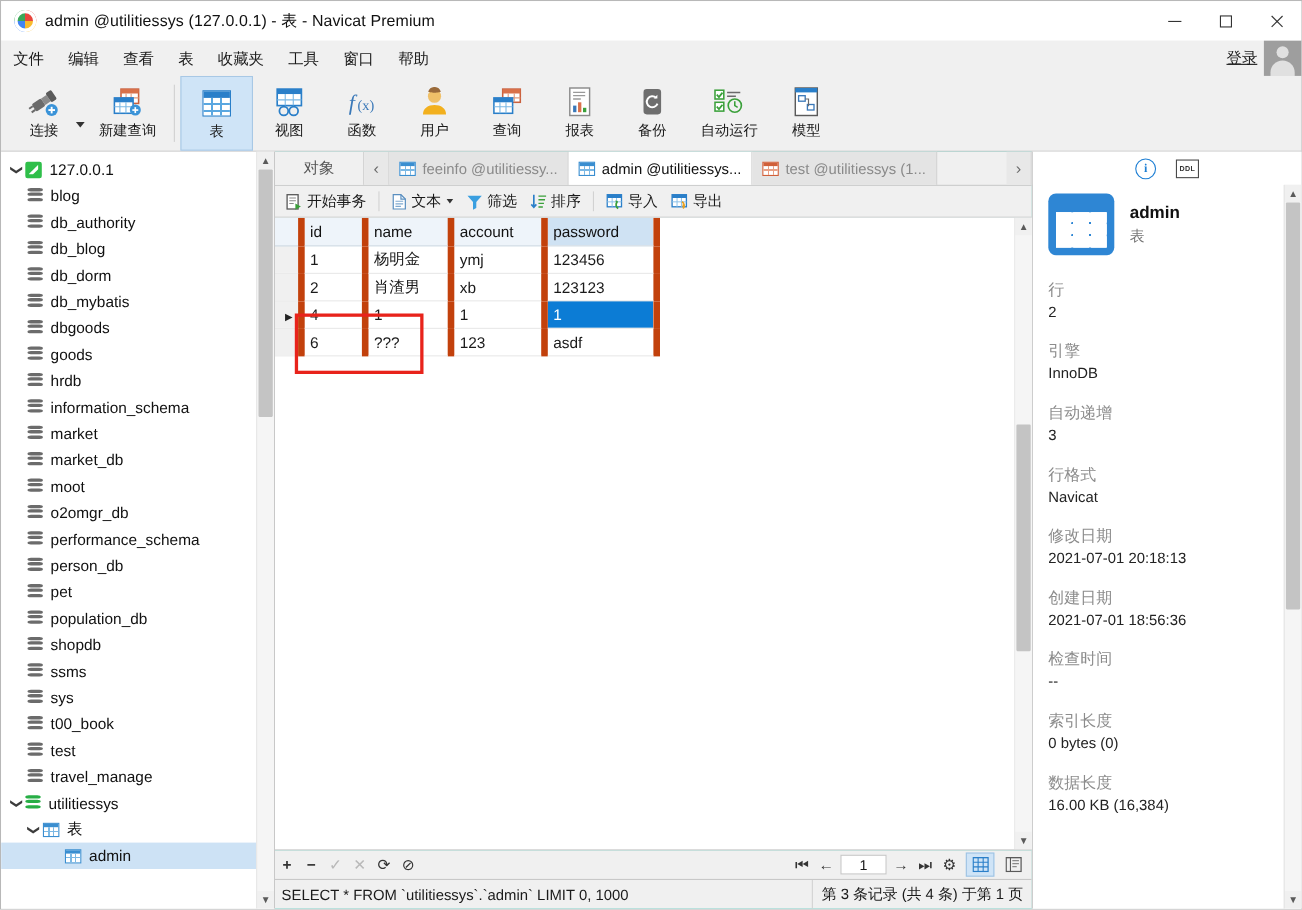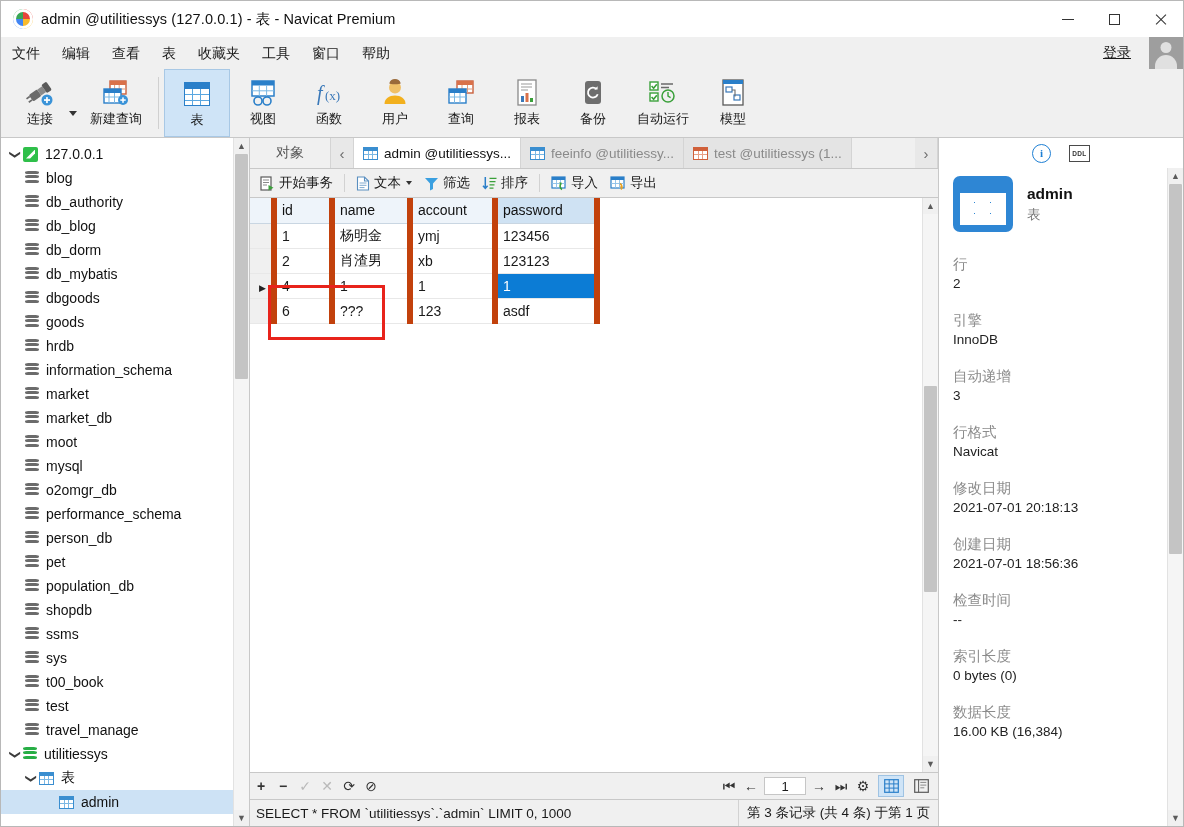--- a/index.html
+++ b/index.html
@@ -25,21 +25,21 @@
   .glyph-max{width:11px;height:11px;border:1px solid #333;display:block;box-sizing:border-box;}
   .glyph-close{position:relative;width:13px;height:13px;display:block;}
   .glyph-close:before,.glyph-close:after{content:"";position:absolute;left:0;top:6px;width:14px;height:1px;background:#333;}
   .glyph-close:before{transform:rotate(45deg);}
   .glyph-close:after{transform:rotate(-45deg);}
 
   
   .menubar{height:32px;background:#f0f0f0;display:flex;align-items:center;flex:0 0 32px;position:relative;}
   .menu-item{padding:0 11px;font-size:14px;color:#1a1a1a;line-height:32px;cursor:default;}
   .menu-right{position:absolute;right:0;top:0;height:32px;display:flex;align-items:center;}
-  .login-link{font-size:14px;color:#1a1a1a;text-decoration:underline;margin-right:18px;cursor:pointer;}
+  .login-link{font-size:14px;color:#1a1a1a;text-decoration:underline;margin-right:6px;cursor:pointer;}
   .avatar{width:34px;height:32px;background:#9e9e9e;position:relative;overflow:hidden;}
   .avatar:before{content:"";position:absolute;left:50%;top:5px;transform:translateX(-50%);
      width:11px;height:11px;border-radius:50%;background:#e0e0e0;}
   .avatar:after{content:"";position:absolute;left:50%;top:18px;transform:translateX(-50%);
      width:22px;height:16px;border-radius:11px 11px 0 0;background:#e0e0e0;}
 
   
   .toolbar{height:68px;background:#f0f0f0;display:flex;align-items:stretch;flex:0 0 68px;
      border-bottom:1px solid #c8c8c8;padding-left:6px;}
   .tbtn{width:66px;display:flex;flex-direction:column;align-items:center;justify-content:flex-start;
@@ -477,28 +477,20 @@
                 <i></i>
               </span>
               <span>moot</span>
             </div>
             <div class="node ind2">
               <span class="ico-db">
                 <i></i>
                 <i></i>
                 <i></i>
               </span>
-              <span>mysql</span>
-            </div>
-            <div class="node ind2">
-              <span class="ico-db">
-                <i></i>
-                <i></i>
-                <i></i>
-              </span>
               <span>o2omgr_db</span>
             </div>
             <div class="node ind2">
               <span class="ico-db">
                 <i></i>
                 <i></i>
                 <i></i>
               </span>
               <span>performance_schema</span>
             </div>
@@ -601,27 +593,27 @@
         </div>
         <div class="sb-arrow">▼</div>
       </div>
     </div>
 
     <div class="center">
 
       <div class="tabstrip">
         <div class="objbtn">对象</div>
         <div class="tabnav">‹</div>
+        <div class="tab">
+          <span class="ico-tbl"></span>
+          <span>feeinfo @utilitiessy...</span>
+        </div>
         <div class="tab active">
           <span class="ico-tbl"></span>
           <span>admin @utilitiessys...</span>
-        </div>
-        <div class="tab">
-          <span class="ico-tbl"></span>
-          <span>feeinfo @utilitiessy...</span>
         </div>
         <div class="tab">
           <span class="ico-tbl orange"></span>
           <span>test @utilitiessys (1...</span>
         </div>
         <div class="tabnav" style="margin-left:auto">›</div>
       </div>
 
       <div class="gridtoolbar">
         <div class="gtb">

